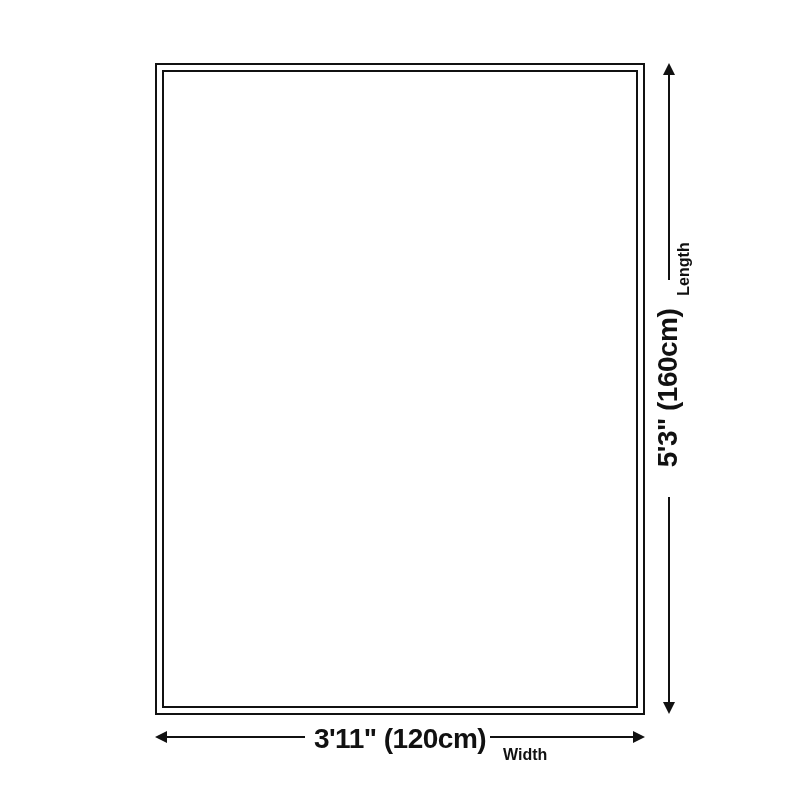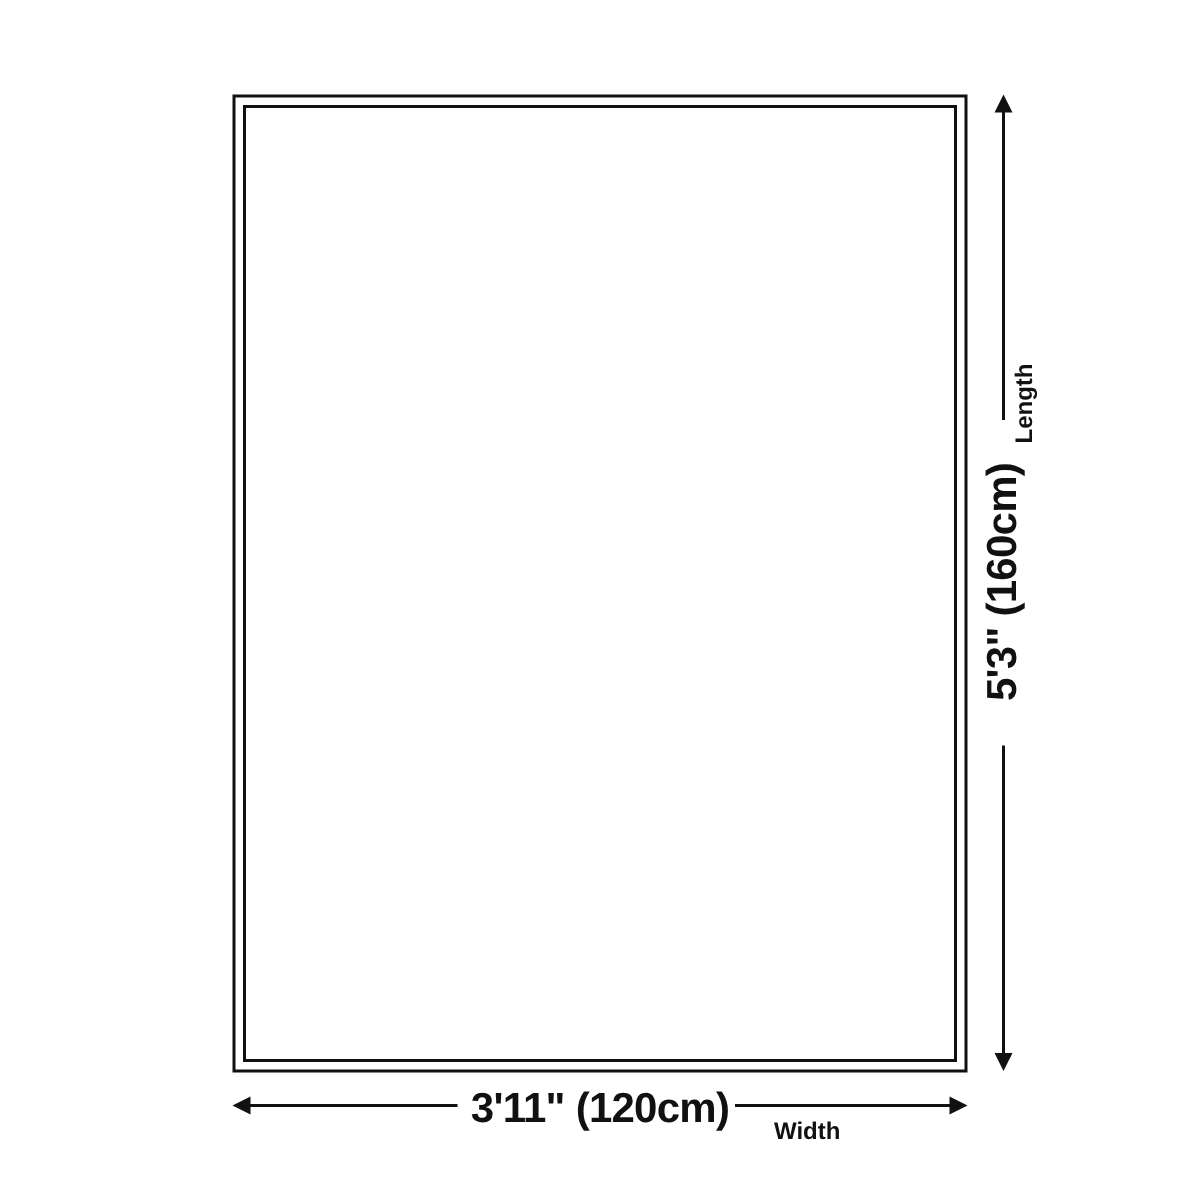--- a/index.html
+++ b/index.html
@@ -87,21 +87,21 @@
     }
     .label-small {
       font-size: 16px;
     }
     .width-value {
       left: 400px;
       top: 739px;
       transform: translate(-50%, -50%);
     }
     .width-axis {
-      left: 516px;
+      left: 503px;
       top: 747px;
     }
     .length-value {
       left: 668px;
       top: 388px;
       transform: translate(-50%, -50%) rotate(-90deg);
     }
     .length-axis {
       left: 684px;
       top: 269px;

